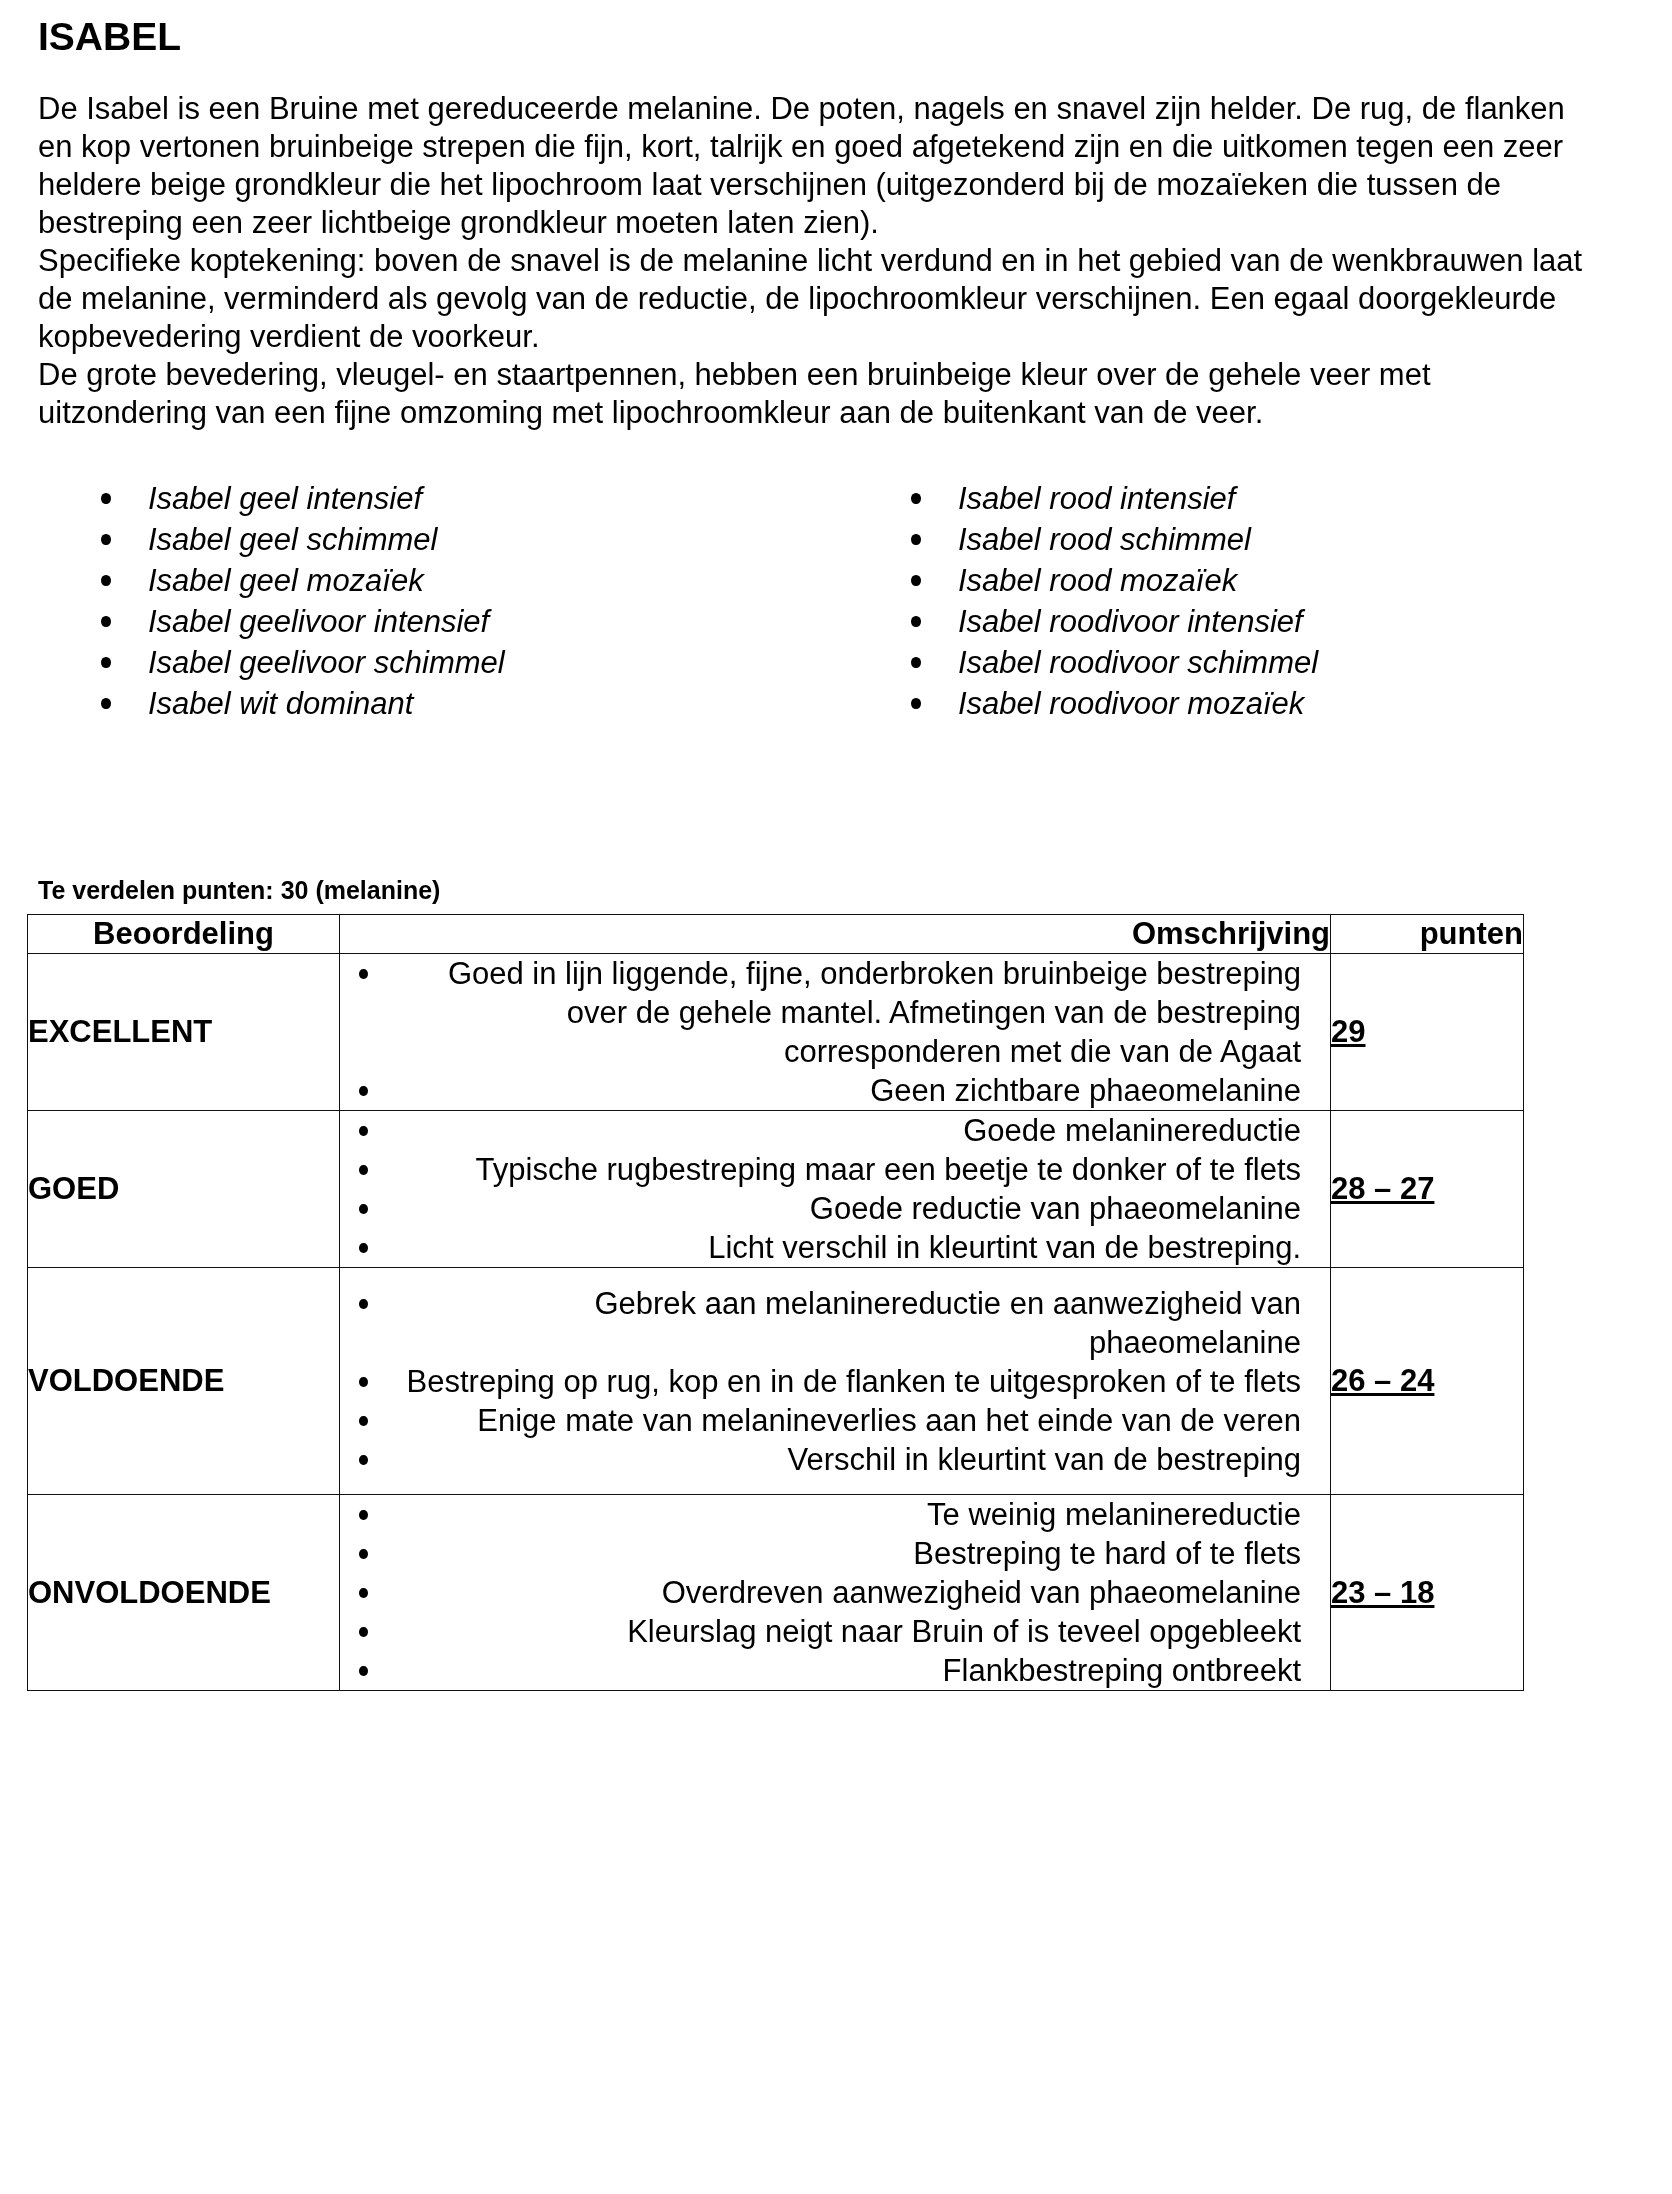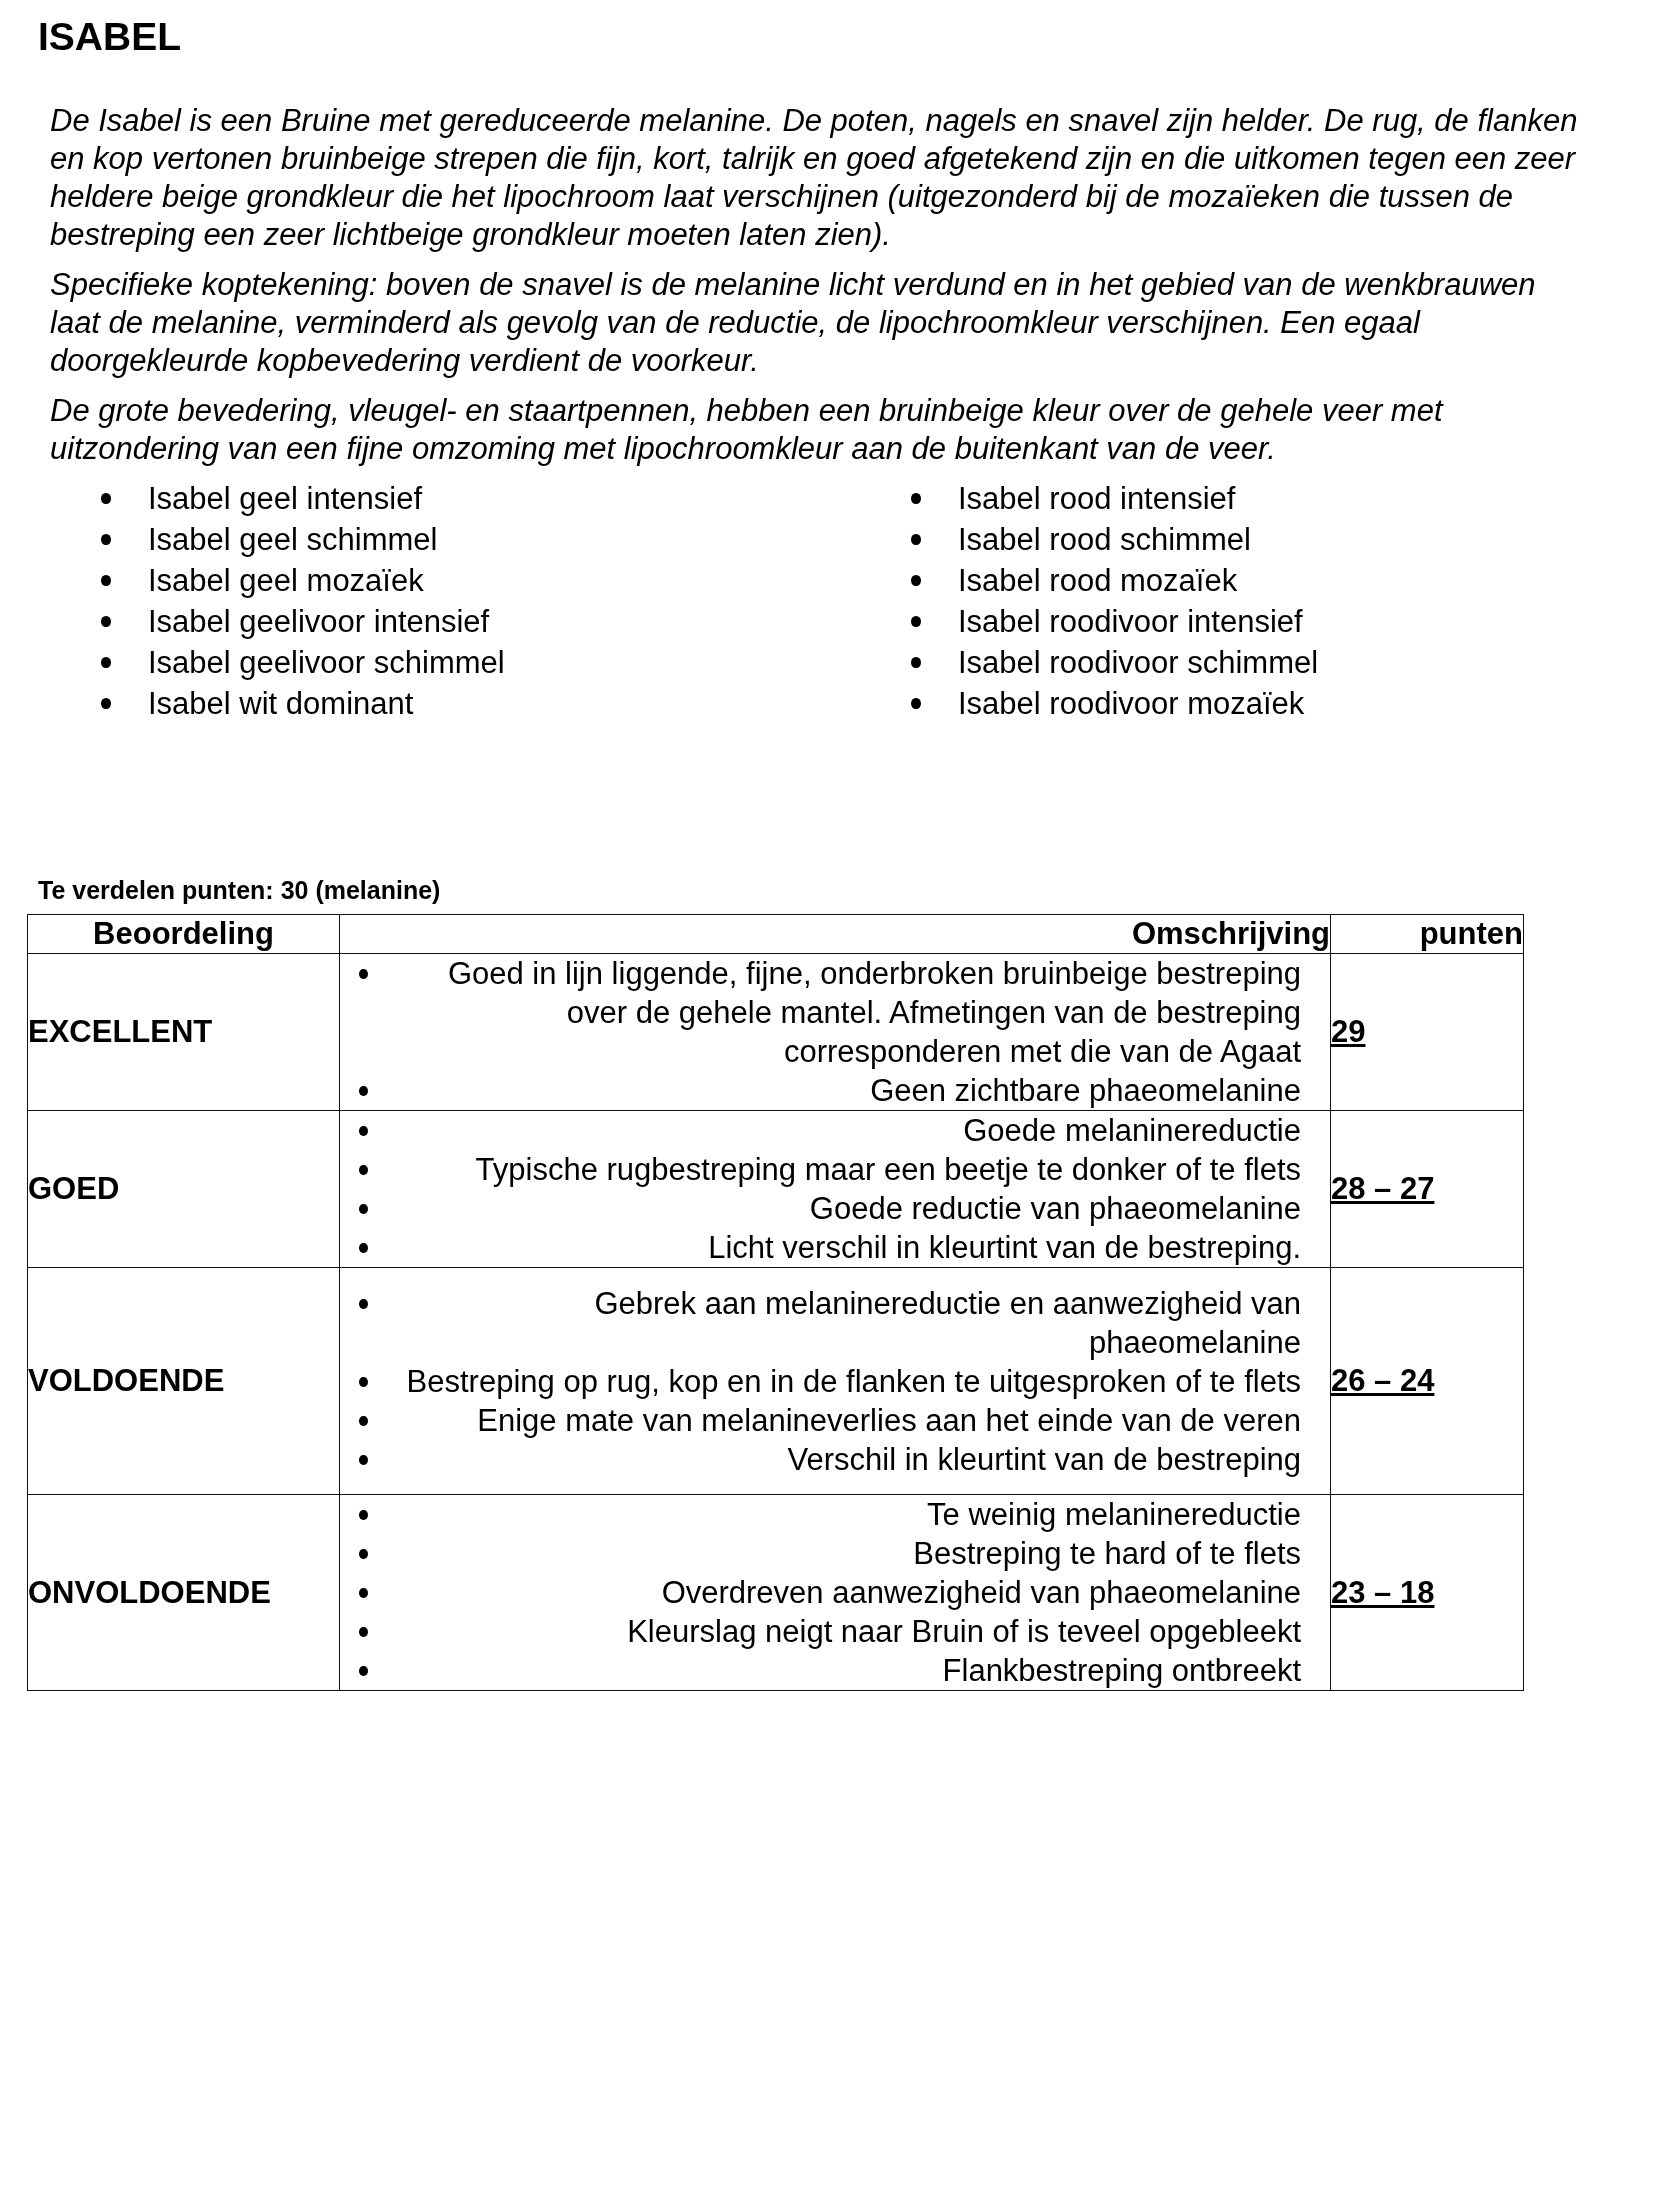--- a/index.html
+++ b/index.html
@@ -1,22 +1,22 @@
 <!DOCTYPE html>
 <html style="font-size:11.7px"><head>
 <meta charset="utf-8">
 <style>
   html, body { margin: 0; padding: 0; background: #ffffff; }
   body { width: 1673px; height: 2194px; position: relative; overflow: hidden;
          font-family: "Liberation Sans", sans-serif; color: #000; }
   .title { position: absolute; left: 38px; top: 19px; font-size: 39px; font-weight: bold; line-height: 35px; }
   .intro { position: absolute; left: 38px; top: 90px; width: 1566px; font-size: 31px; line-height: 38px; }
-  .intro p { margin: 12px; font-style: italic; }
+  .intro p { margin: 0; }
   .list { position: absolute; top: 478px; margin: 0; padding: 0; list-style: none; font-size: 31px; line-height: 41px; }
-  .list li { position: relative; padding-left: 47px; white-space: nowrap; }
+  .list li { position: relative; padding-left: 47px; white-space: nowrap; font-style: italic; }
   .list li .dot { position: absolute; left: 0; top: 15.3px; width: 9.5px; height: 11px; border-radius: 50%; background: #000; }
   .list-left { left: 101px; }
   .list-right { left: 911px; }
   .table-title { position: absolute; left: 38px; top: 871px; font-size: 25px; font-weight: bold; line-height: 38px; white-space: nowrap; }
   table.grid { position: absolute; left: 27px; top: 914px; border-collapse: collapse; width: 1496px; table-layout: fixed; font-size: 31px; }
   table.grid td, table.grid th { border: 1.5px solid #111; padding: 0; vertical-align: middle; }
   table.grid th { font-weight: bold; height: 38px; line-height: 36px; }
   th.c1 { text-align: center; padding-left: 11.7px; }
   th.c2, th.c3 { text-align: right; }
   td.grade { font-weight: bold; padding-left: 11.7px; }

